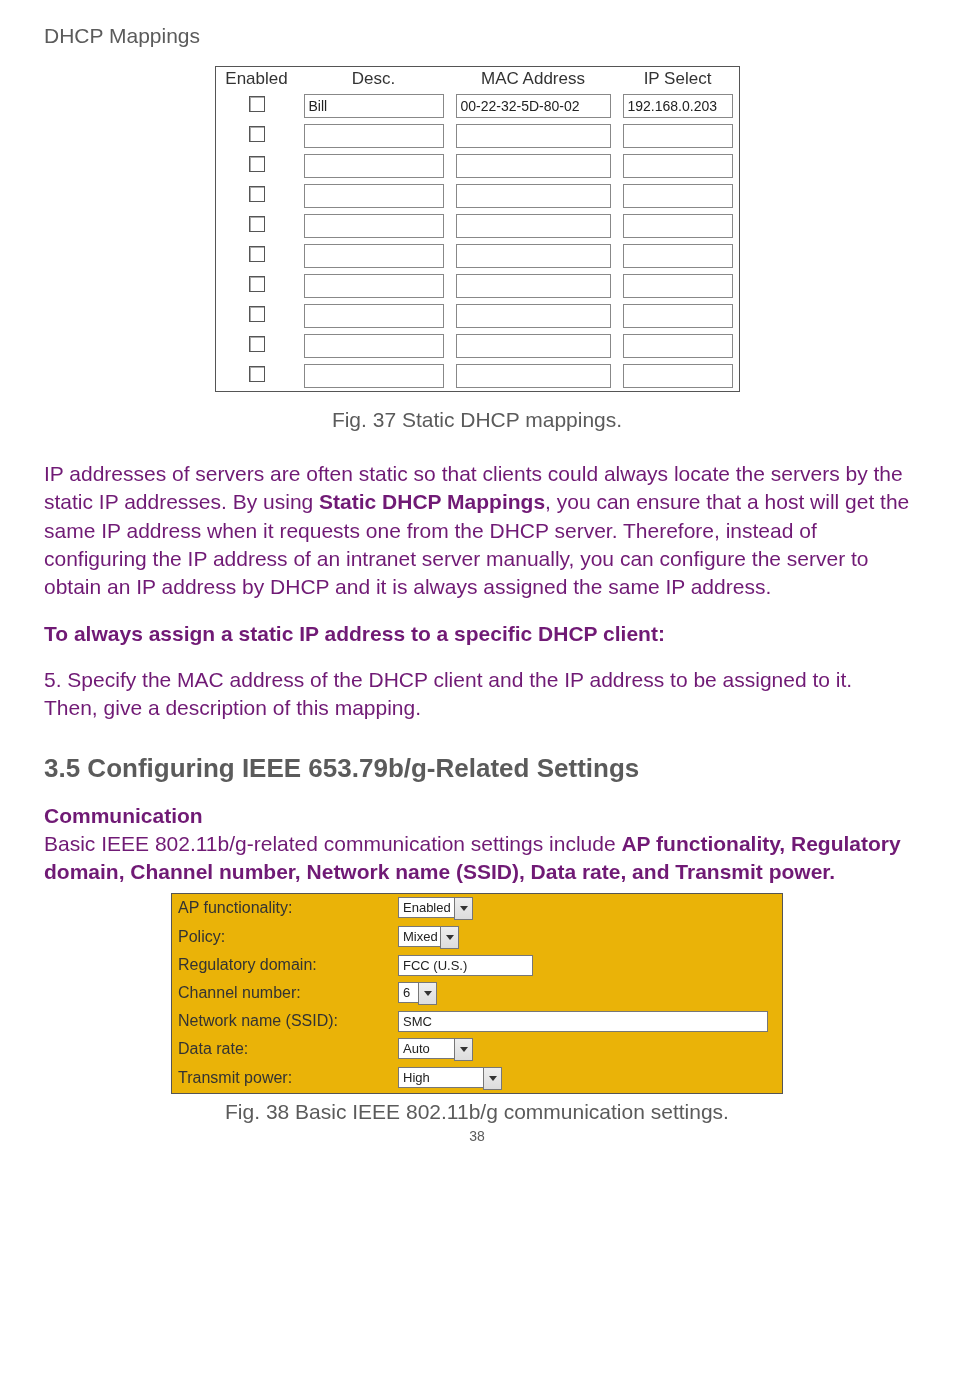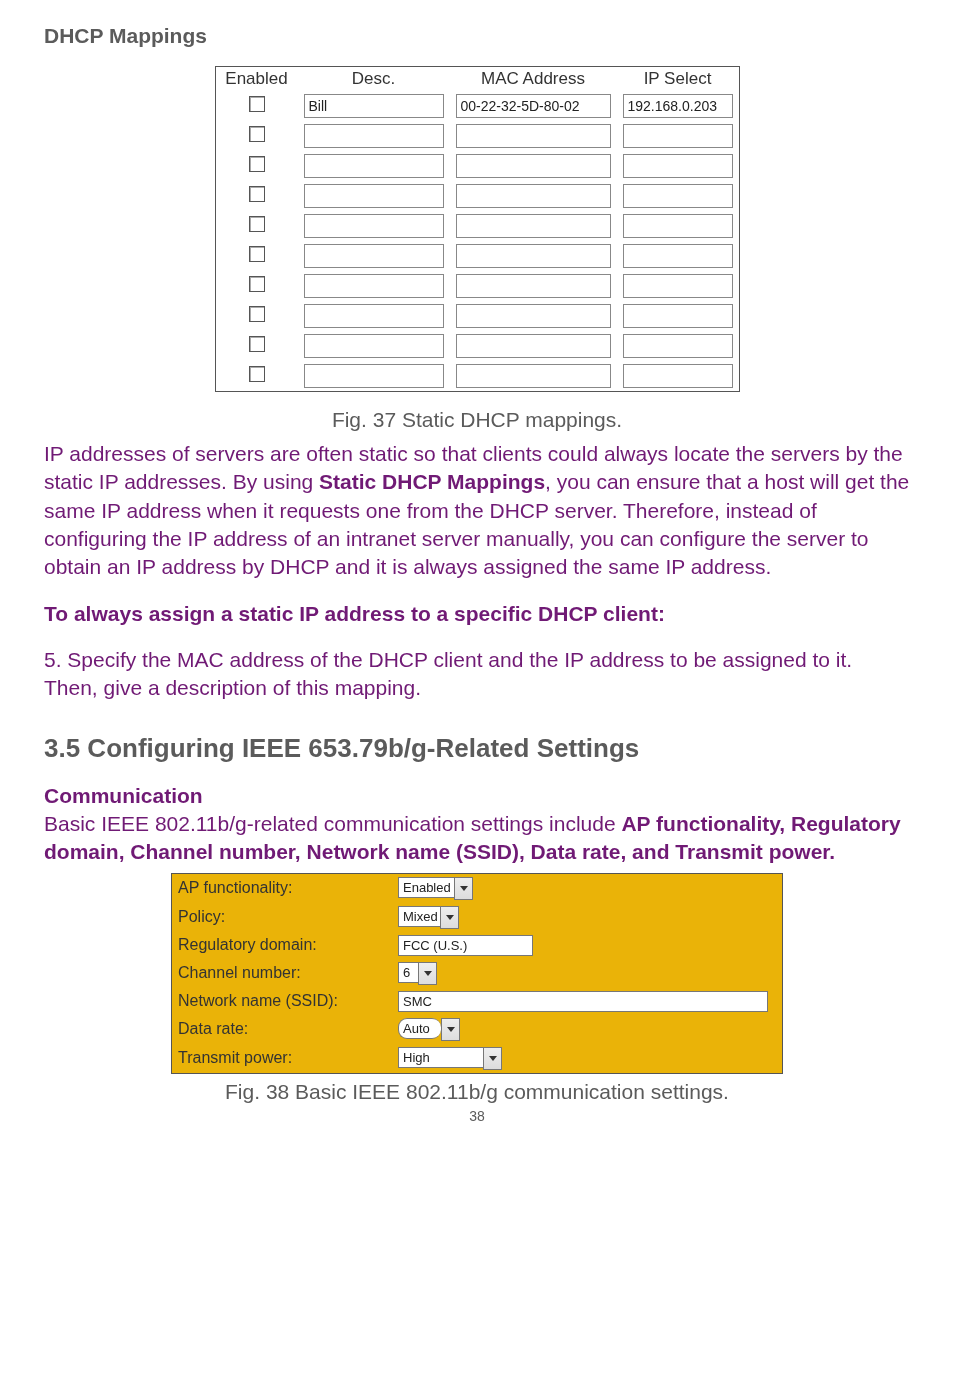--- a/index.html
+++ b/index.html
@@ -9,21 +9,21 @@
     font-family: Arial, Helvetica, sans-serif;
     color: #5b5b5b;
     width: 954px;
   }
   .page {
     padding: 24px 44px 10px 44px;
     box-sizing: border-box;
   }
   h3.section-sub {
     font-size: 21px;
-    font-weight: bold;
+    font-weight: normal;
     margin: 0 0 18px 0;
     color: #5b5b5b;
   }
   .dhcp-table {
     margin: 0 auto 10px auto;
     border: 1px solid #555;
     border-collapse: collapse;
     background: #fff;
   }
   .dhcp-table th {
@@ -66,21 +66,21 @@
     height: 14px;
     border: 1px solid #555;
     box-shadow: inset 1px 1px 0 #aaa;
     background: #fff;
   }
 
   .fig-caption {
     text-align: center;
     font-size: 21px;
     color: #5b5b5b;
-    margin: 16px 0 8px 0;
+    margin: 16px 0 28px 0;
   }
 
   p.body {
     font-size: 21px;
     line-height: 1.35;
     margin: 0 0 18px 0;
     color: #701a75;
   }
   .bold { font-weight: bold; }
 
@@ -355,21 +355,21 @@
     <div class="comm-row">
       <div class="comm-label">Network name (SSID):</div>
       <div class="comm-value">
         <div class="mini-input" style="width:370px;">SMC</div>
       </div>
     </div>
     <div class="comm-row">
       <div class="comm-label">Data rate:</div>
       <div class="comm-value">
         <div class="mini-select">
-          <div class="mini-input" style="width:43px;border-radius:9px;">Auto</div>
+          <div class="mini-input" style="width:56px;">Auto</div>
           <div class="dd-btn">
               <div class="tri"></div>
             </div>
         </div>
       </div>
     </div>
     <div class="comm-row">
       <div class="comm-label">Transmit power:</div>
       <div class="comm-value">
         <div class="mini-select">

